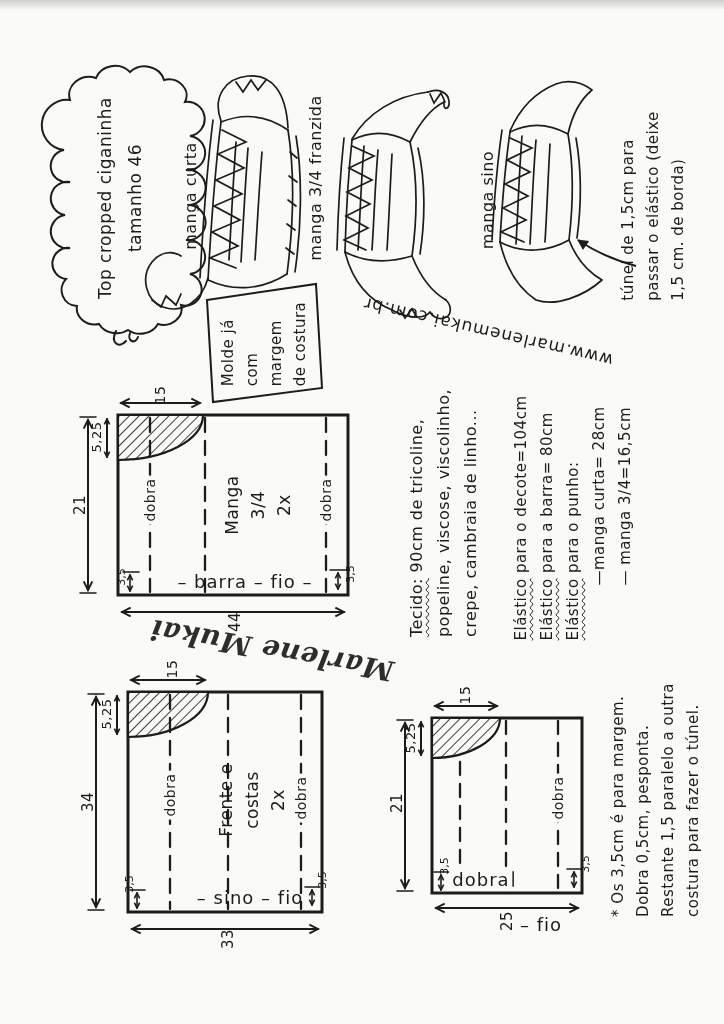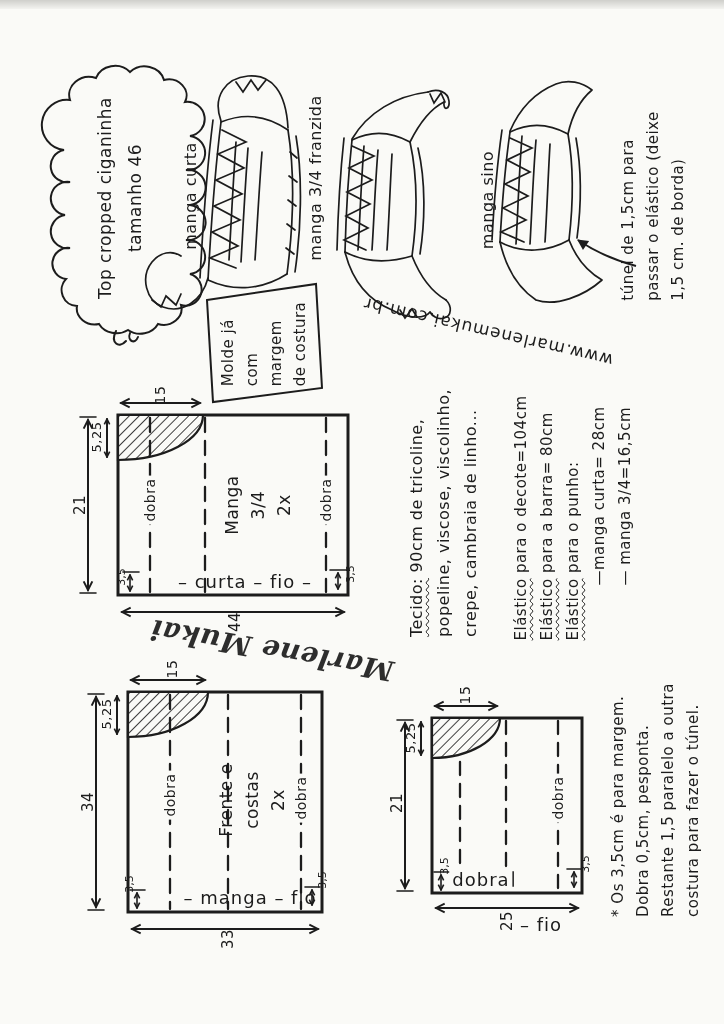--- a/index.html
+++ b/index.html
@@ -191,36 +191,36 @@
     <div>2x</div>
   </div>
   <div class="t dim" style="left:80px;top:505px;">21</div>
   <div class="t dim" style="left:235px;top:622px;">44</div>
   <div class="t dim" style="left:160px;top:395px;font-size:14px;">15</div>
   <div class="t dims" style="left:96px;top:437px;">5,25</div>
   <div class="t seam" style="left:121px;top:577px;">3,5</div>
   <div class="t seam" style="left:350px;top:574px;">3,5</div>
   <div class="t fold bgp" style="left:150px;top:500px;">dobra</div>
   <div class="t fold bgp" style="left:326px;top:500px;">dobra</div>
-  <div class="t fio" style="--a:0deg;left:245px;top:581px;">– curta – fio –</div>
+  <div class="t fio" style="--a:0deg;left:245px;top:581px;">– barra – fio –</div>
 
   <div class="t blk ctr" style="left:252px;top:800px;font-size:17px;line-height:26px;">
     <div>Frente e</div>
     <div>costas</div>
     <div>2x</div>
   </div>
   <div class="t dim" style="left:88px;top:802px;">34</div>
   <div class="t dim" style="left:228px;top:939px;">33</div>
   <div class="t dim" style="left:172px;top:669px;font-size:14px;">15</div>
   <div class="t dims" style="left:106px;top:714px;">5,25</div>
   <div class="t seam" style="left:129px;top:884px;">3,5</div>
   <div class="t seam" style="left:322px;top:880px;">3,5</div>
   <div class="t fold bgp" style="left:170px;top:795px;">dobra</div>
   <div class="t fold bgp" style="left:301px;top:798px;">dobra</div>
-  <div class="t fio" style="--a:0deg;left:250px;top:897px;">– manga – fio</div>
+  <div class="t fio" style="--a:0deg;left:250px;top:897px;">– sino – fio</div>
 
   <div class="t dim" style="left:397px;top:803px;">21</div>
   <div class="t dim" style="left:507px;top:921px;">25</div>
   <div class="t dim" style="left:465px;top:695px;font-size:14px;">15</div>
   <div class="t dims" style="left:410px;top:738px;">5,25</div>
   <div class="t seam" style="left:444px;top:866px;">3,5</div>
   <div class="t seam" style="left:585px;top:864px;">3,5</div>
   <div class="t fold bgp" style="left:558px;top:798px;">dobra</div>
   <div class="t fio bgp" style="--a:0deg;left:481px;top:879px;">dobra</div>
   <div class="t fio" style="--a:0deg;left:541px;top:924px;">– fio</div>

